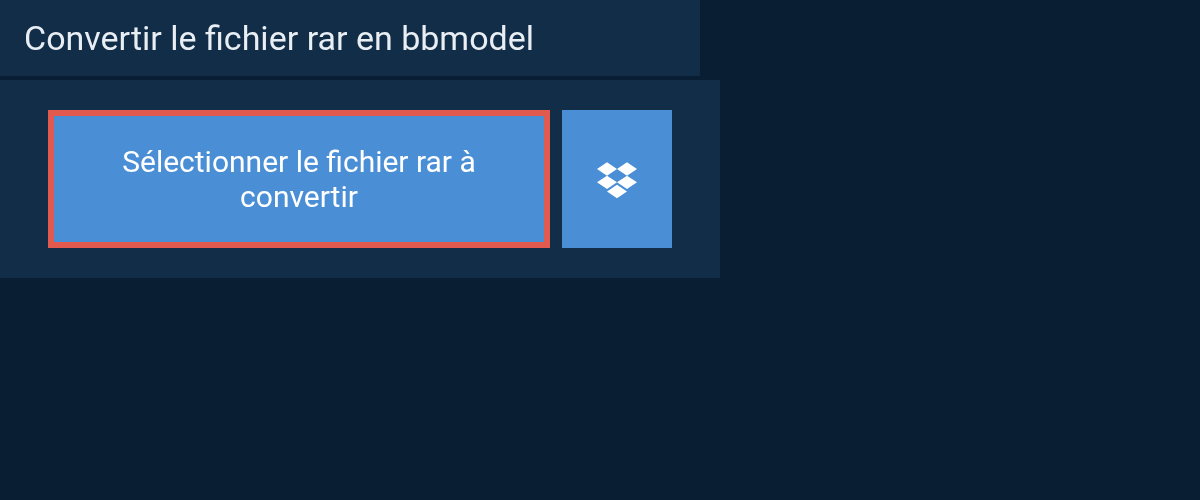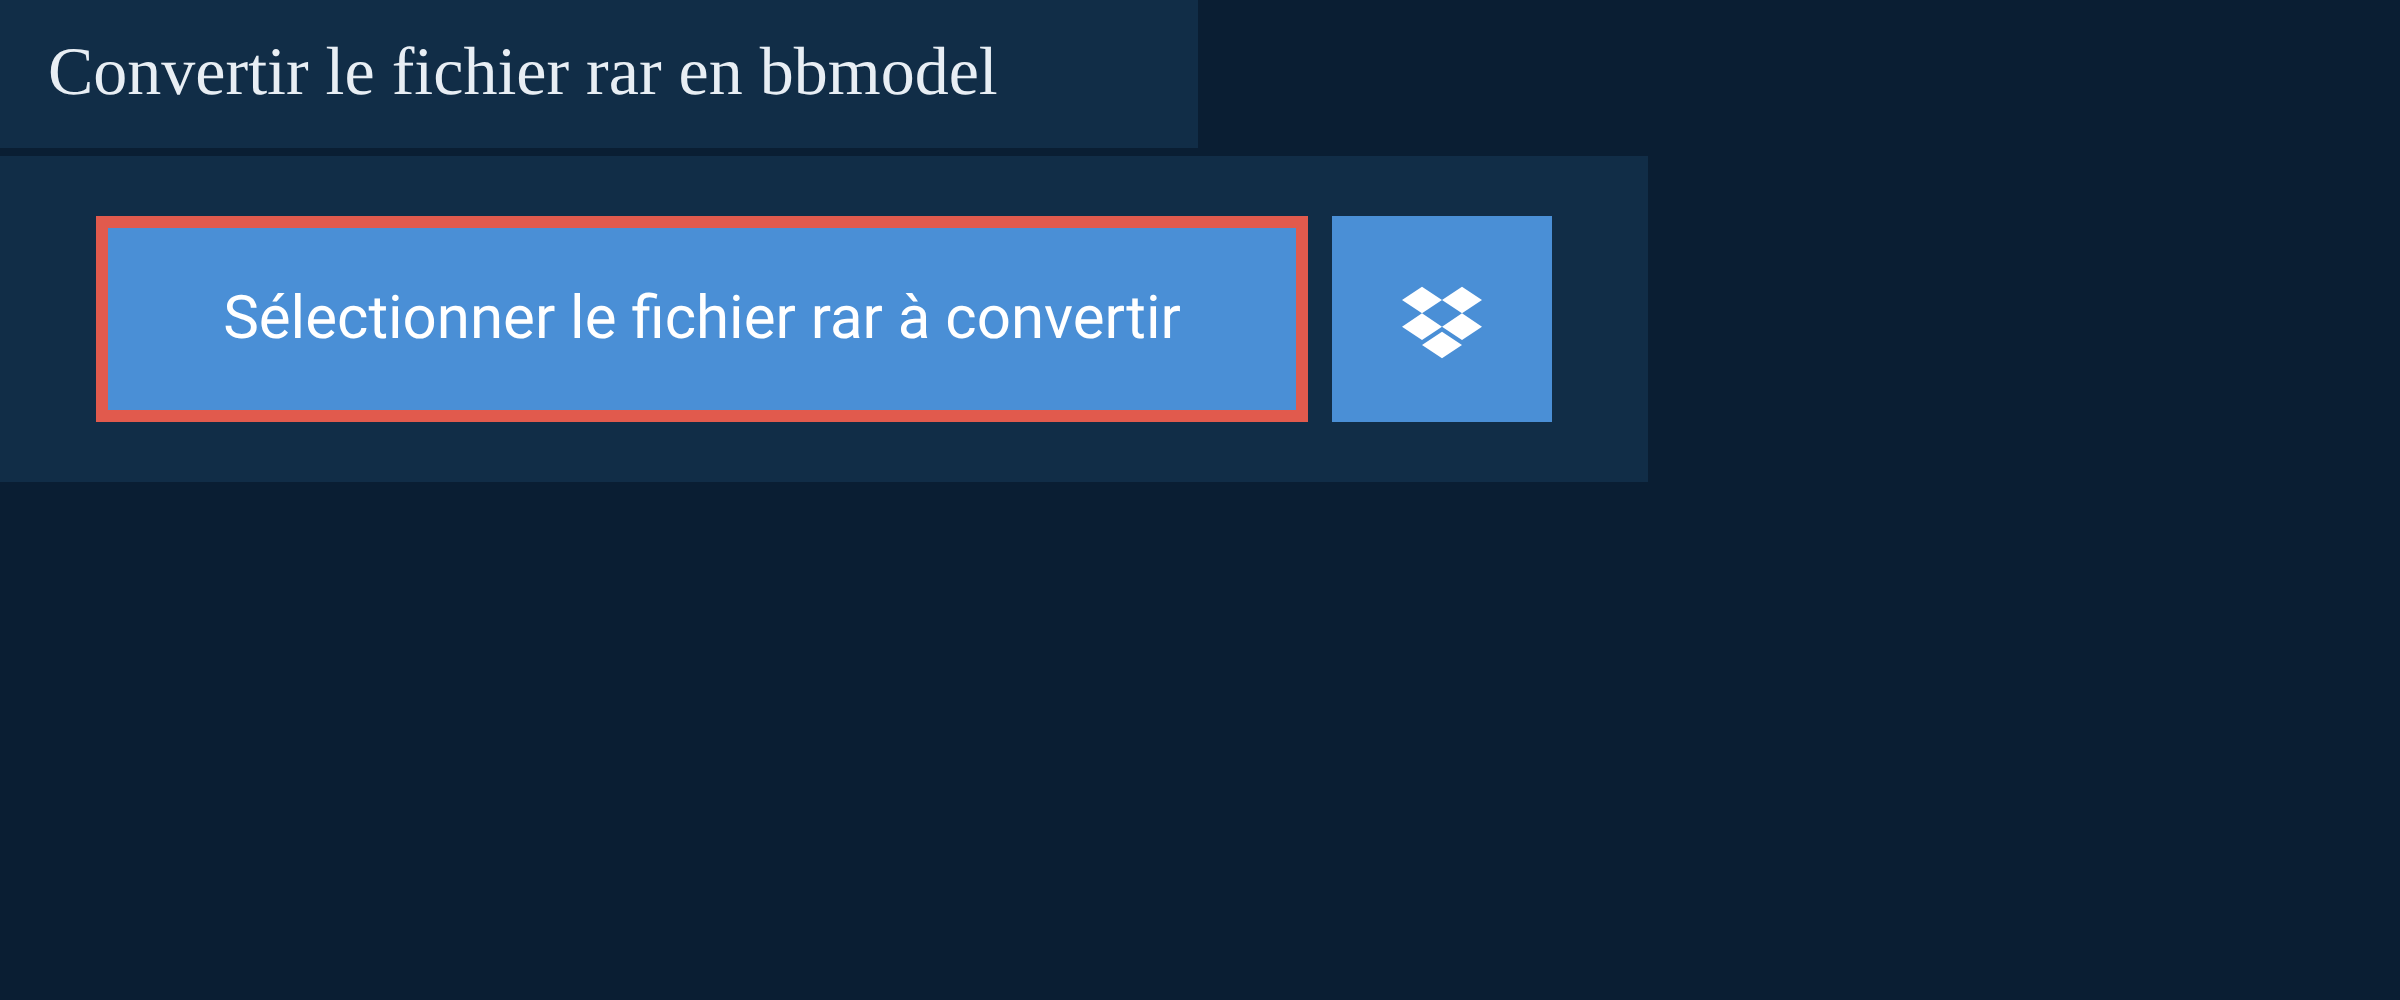--- a/index.html
+++ b/index.html
@@ -11,34 +11,33 @@
       width: 1200px;
       height: 500px;
       background: #0a1e33;
       font-family: -apple-system, BlinkMacSystemFont, "Segoe UI", Roboto, Helvetica, Arial, sans-serif;
       overflow: hidden;
     }
     .header-tab {
       background: #112d47;
       padding: 18px 24px;
       display: inline-block;
-      width: 599px;
-      font-family: Liberation Serif, serif;
+      width: 700px;
     }
     .header-title {
       color: #e8eef4;
       font-size: 34px;
       font-weight: 400;
     }
     .upload-container {
       background: #112d47;
       padding: 30px 48px;
       display: flex;
       gap: 12px;
-      width: 824px;
+      width: 720px;
       margin-top: 4px;
     }
     .select-button {
       background: #4a8fd6;
       border: 6px solid #e15a4d;
       color: #ffffff;
       font-size: 30px;
       font-weight: 400;
       padding: 28px 40px;
       flex: 1;

